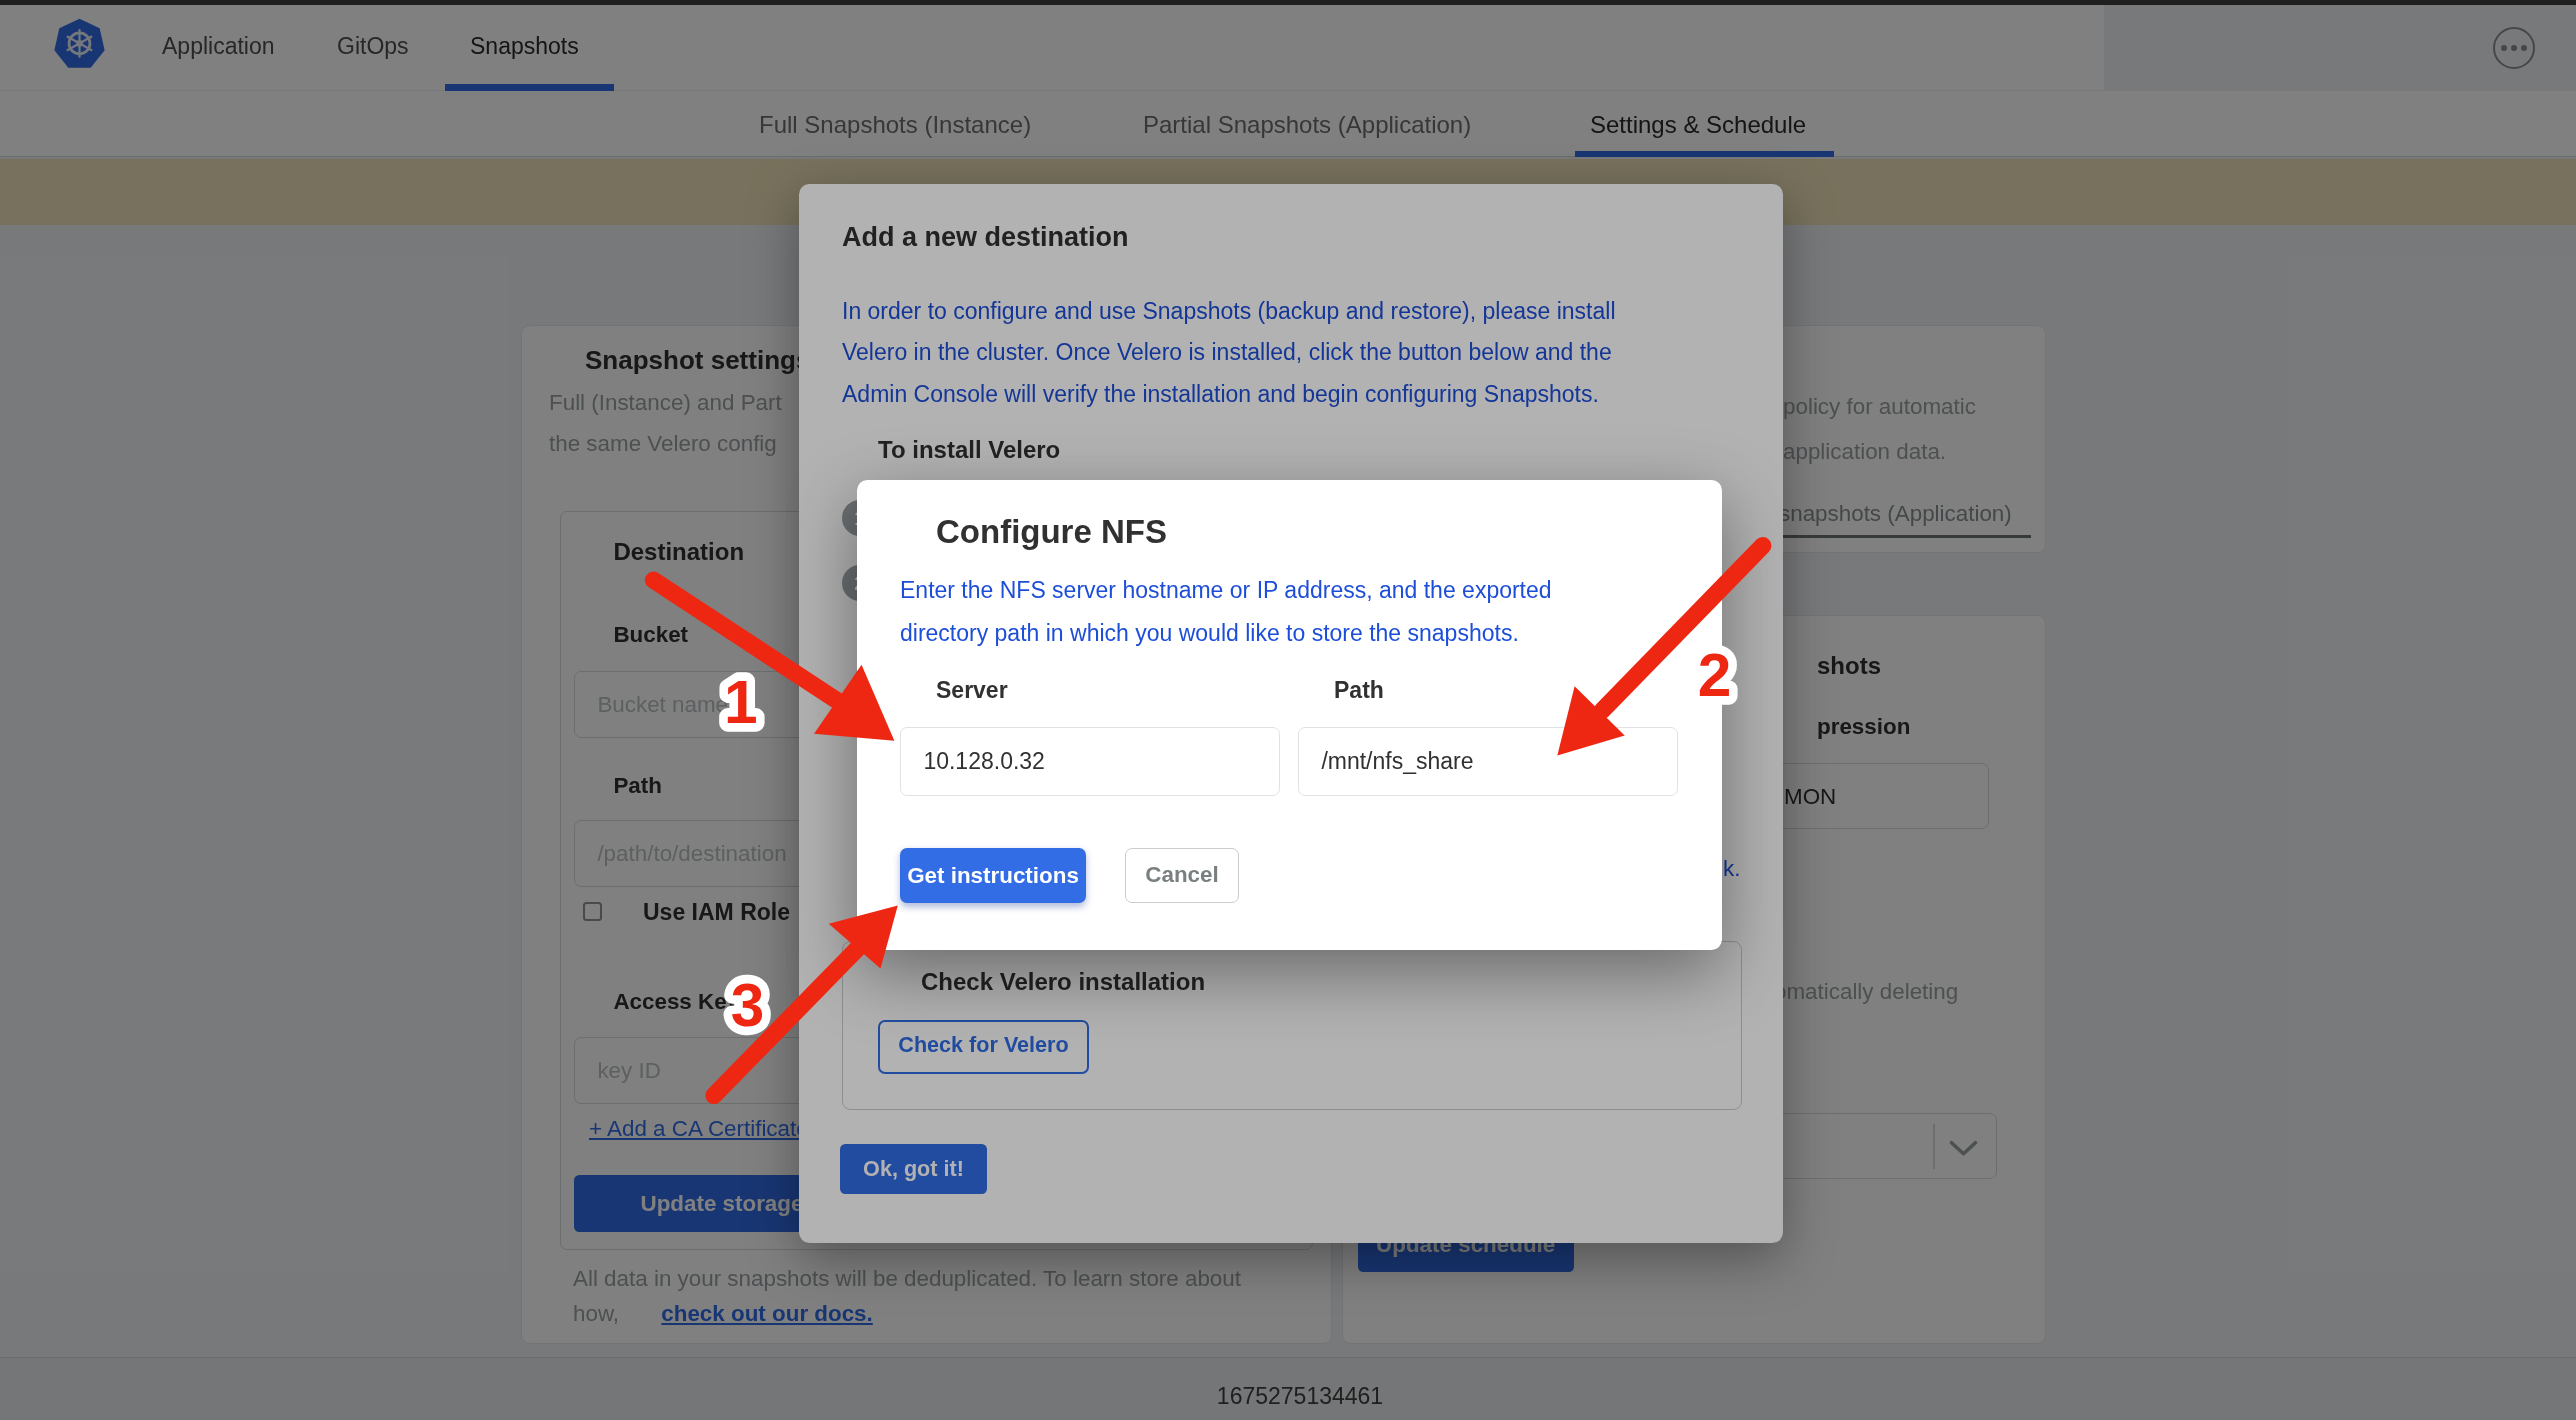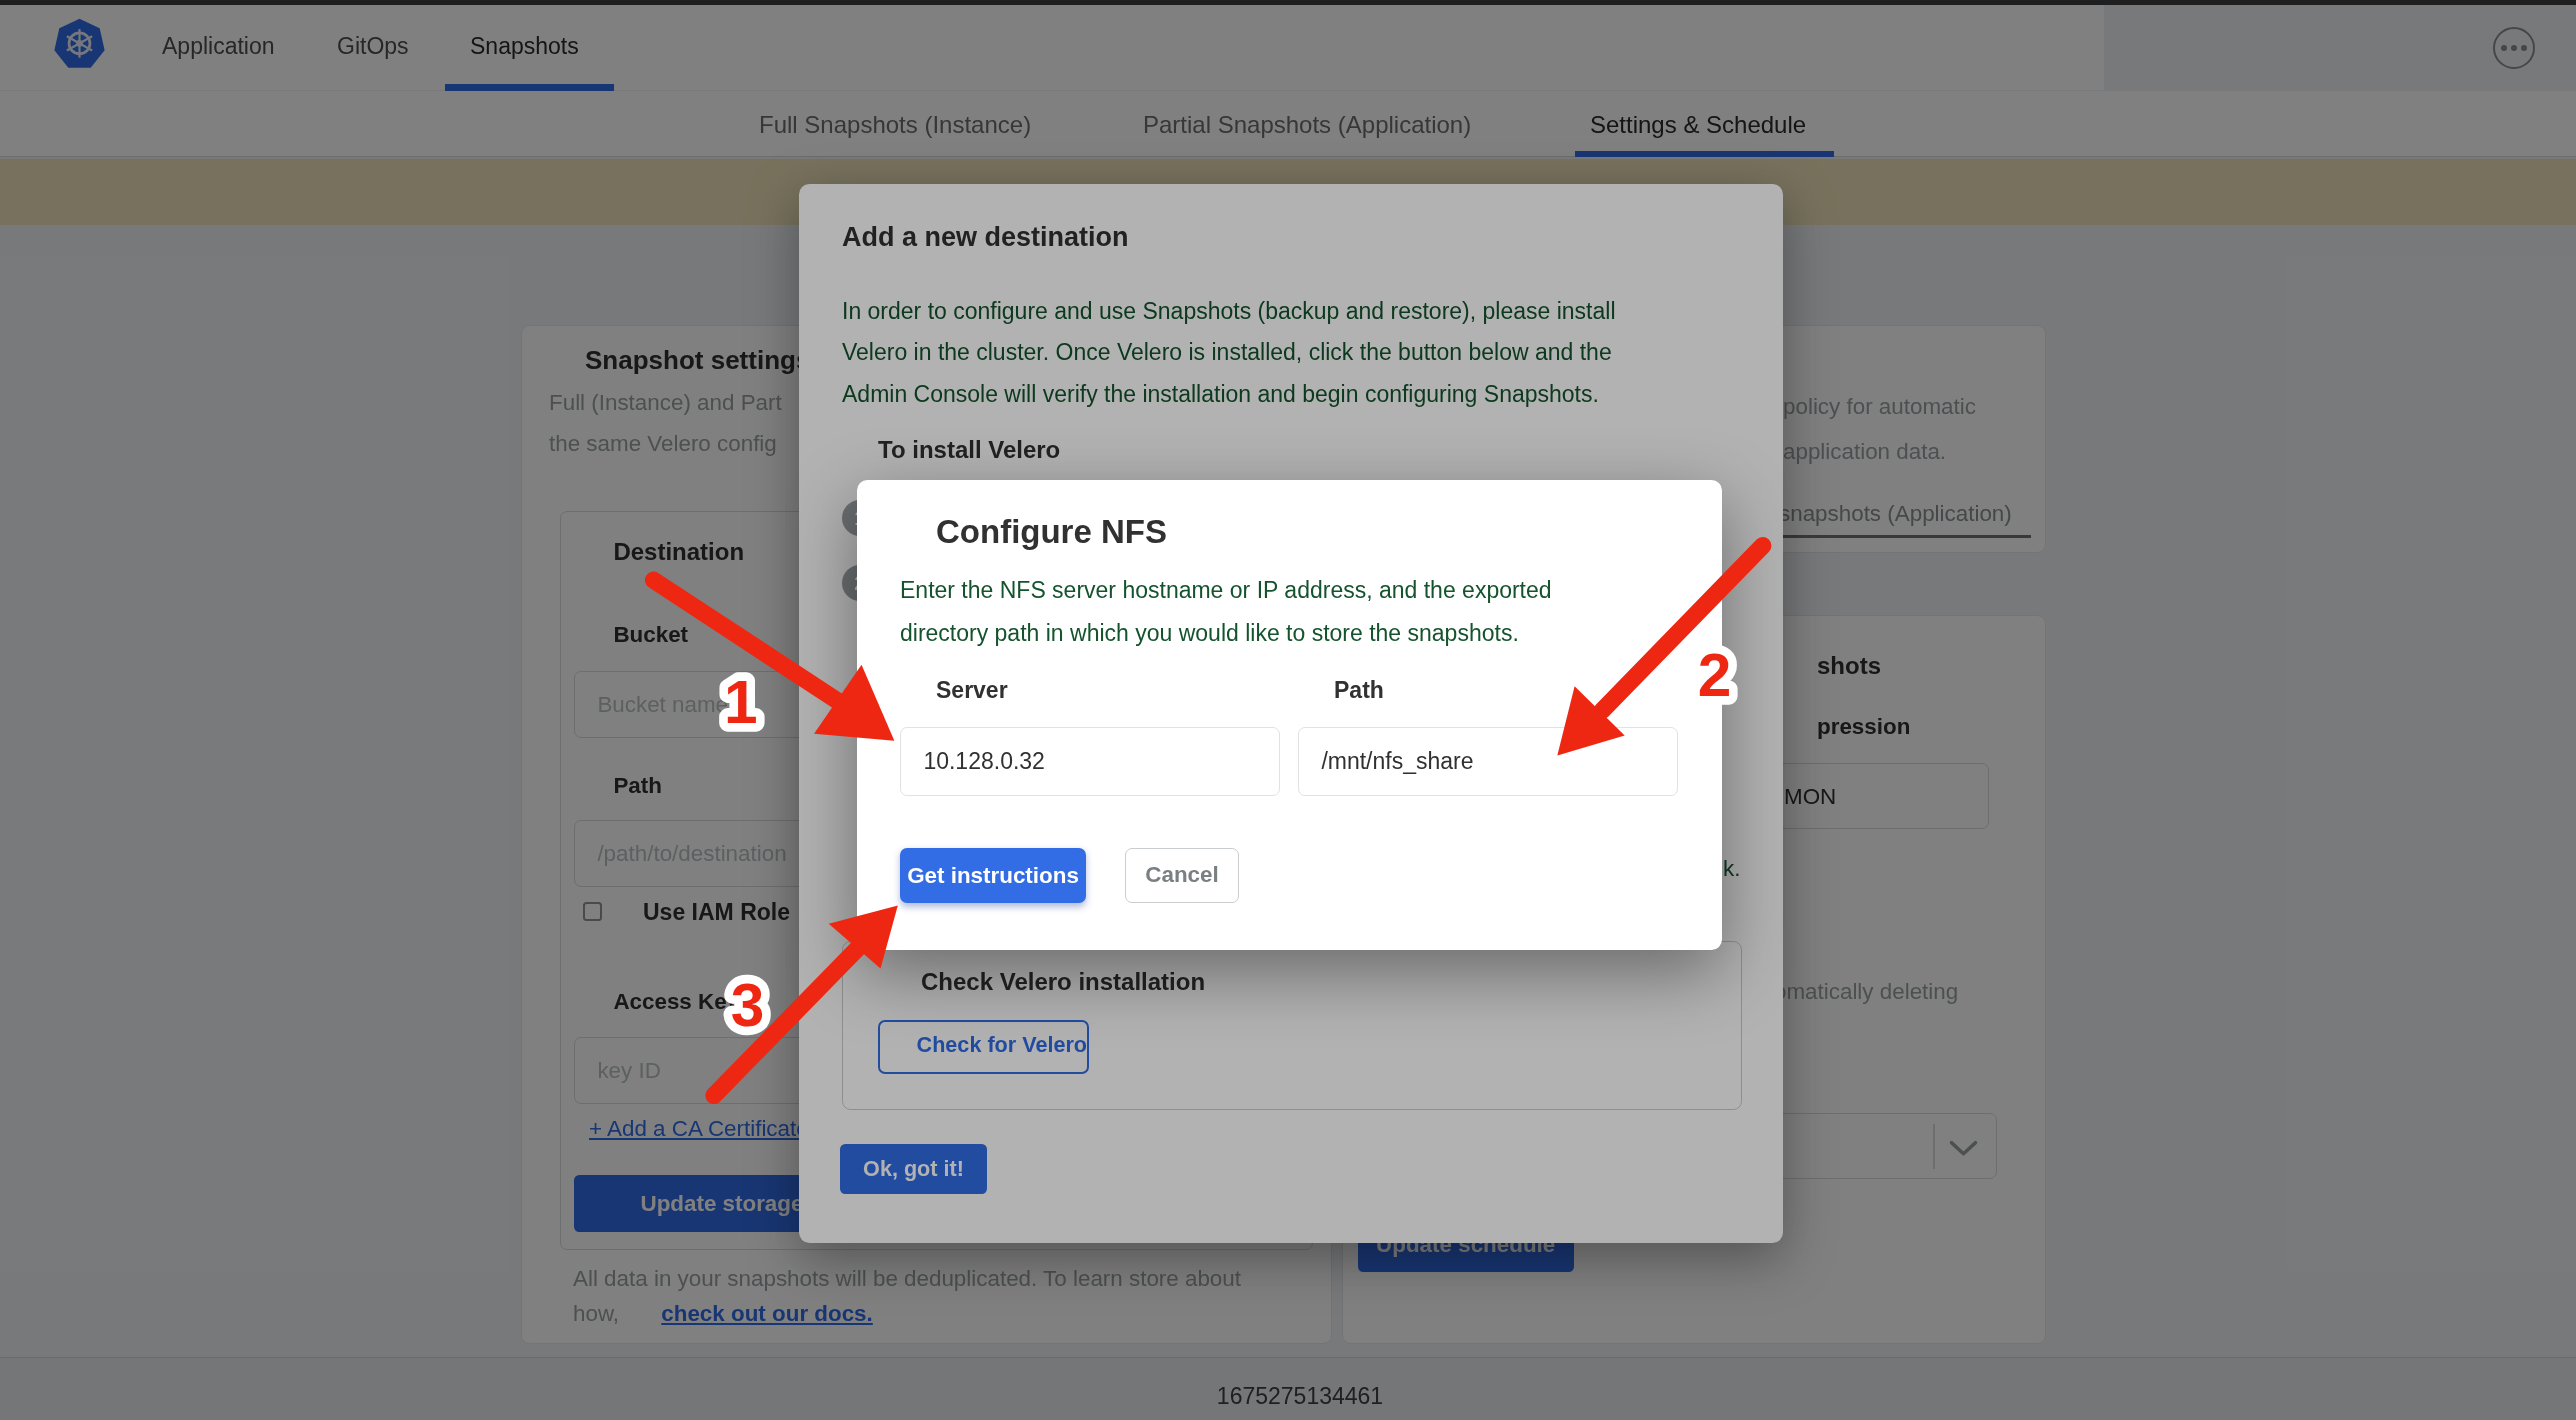--- a/index.html
+++ b/index.html
@@ -54,21 +54,21 @@
   #timestamp{left:12px;top:17.3px;width:2576px;text-align:center;font-size:23px;color:#404040;margin-top:8px;}
 
   
   .overlay{left:0;top:0;width:2576px;height:1421px;}
   #overlay1{background:rgba(0,0,0,0.28);}
   #overlay2{background:rgba(0,0,0,0.30);}
   .modal{background:#fff;border-radius:10.4px;box-sizing:border-box;}
   #outer-modal{left:799px;top:184px;width:984px;height:1059px;box-shadow:0 15.5px 52px rgba(0,0,0,.35);}
   #inner-modal{left:857px;top:480px;width:865px;height:470px;box-shadow:0 22.4px 69px rgba(0,0,0,.40);}
   .modal-title{font-size:27px;color:#313131;font-weight:bold;}
-  .para{font-size:23px;color:#14532d;}
+  .para{font-size:23px;color:#1d4ed8;}
   .step-circle{width:36px;height:36px;border-radius:50%;background:#9aa0a2;color:#fff;
                font-size:21px;font-weight:bold;display:flex;align-items:center;justify-content:center;}
   #check-section{left:43px;top:757px;width:898px;height:167px;border:1.7px solid #c9cdcf;border-radius:8.6px;}
   .btn-outline-blue{background:#fff;border:2.6px solid #326de6;border-radius:7px;color:#326de6;
                     font-weight:bold;font-size:21.6px;cursor:pointer;font-family:"Liberation Sans",sans-serif;}
   .btn-outline-gray{background:#fff;border:1.7px solid #c9cdcf;border-radius:7px;color:#7a8082;
                     font-weight:bold;font-size:22.4px;cursor:pointer;font-family:"Liberation Sans",sans-serif;}
 
   #annotations{left:0;top:0;width:2576px;height:1421px;pointer-events:none;}
   #annotations text{font-family:"Liberation Sans",sans-serif;font-weight:bold;font-size:70px;
@@ -181,21 +181,21 @@
     <div class="abs para" style="left:43px;top:155px">Velero in the cluster. Once Velero is installed, click the button below and the</div>
     <div class="abs para" style="left:43px;top:197px">Admin Console will verify the installation and begin configuring Snapshots.</div>
     <div class="abs bold dark" style="left:43px;top:252px;font-size:24px">To install Velero</div>
 
     <div class="abs step-circle" style="left:43px;top:316px">1</div>
     <div class="abs step-circle" style="left:43px;top:381px">2</div>
     <div class="abs para" style="left:924px;top:672px;font-size:22.4px">k.</div>
 
     <div class="abs" id="check-section">
       <div class="abs bold dark" style="left:42px;top:26px;font-size:24px">Check Velero installation</div>
-      <div class="abs btn-outline-blue" style="left:35px;top:78px;width:207px;height:50px;line-height:45px;text-align:right">Check for Velero</div>
+      <div class="abs btn-outline-blue" style="left:35px;top:78px;width:207px;height:50px;line-height:45px;text-align:center">Check for Velero</div>
     </div>
 
     <div class="abs btn-primary" style="left:41px;top:960px;width:147px;height:50px;line-height:50px;font-size:21.6px;border-radius:5.2px">Ok, got it!</div>
   </div>
 
   <div class="abs overlay" id="overlay2"></div>
 
   <div class="abs modal" id="inner-modal">
     <div class="abs bold dark" style="left:43px;top:33px;font-size:33px">Configure NFS</div>
     <div class="abs para" style="left:43px;top:97px">Enter the NFS server hostname or IP address, and the exported</div>

